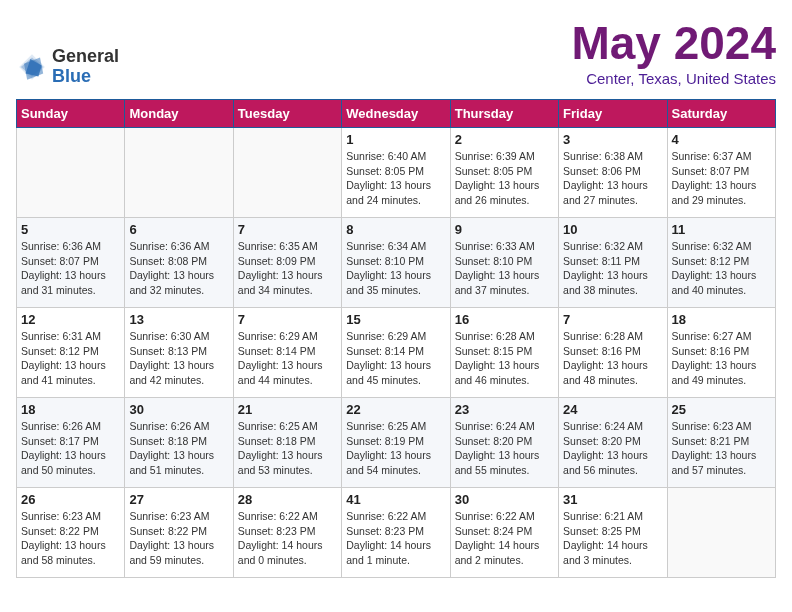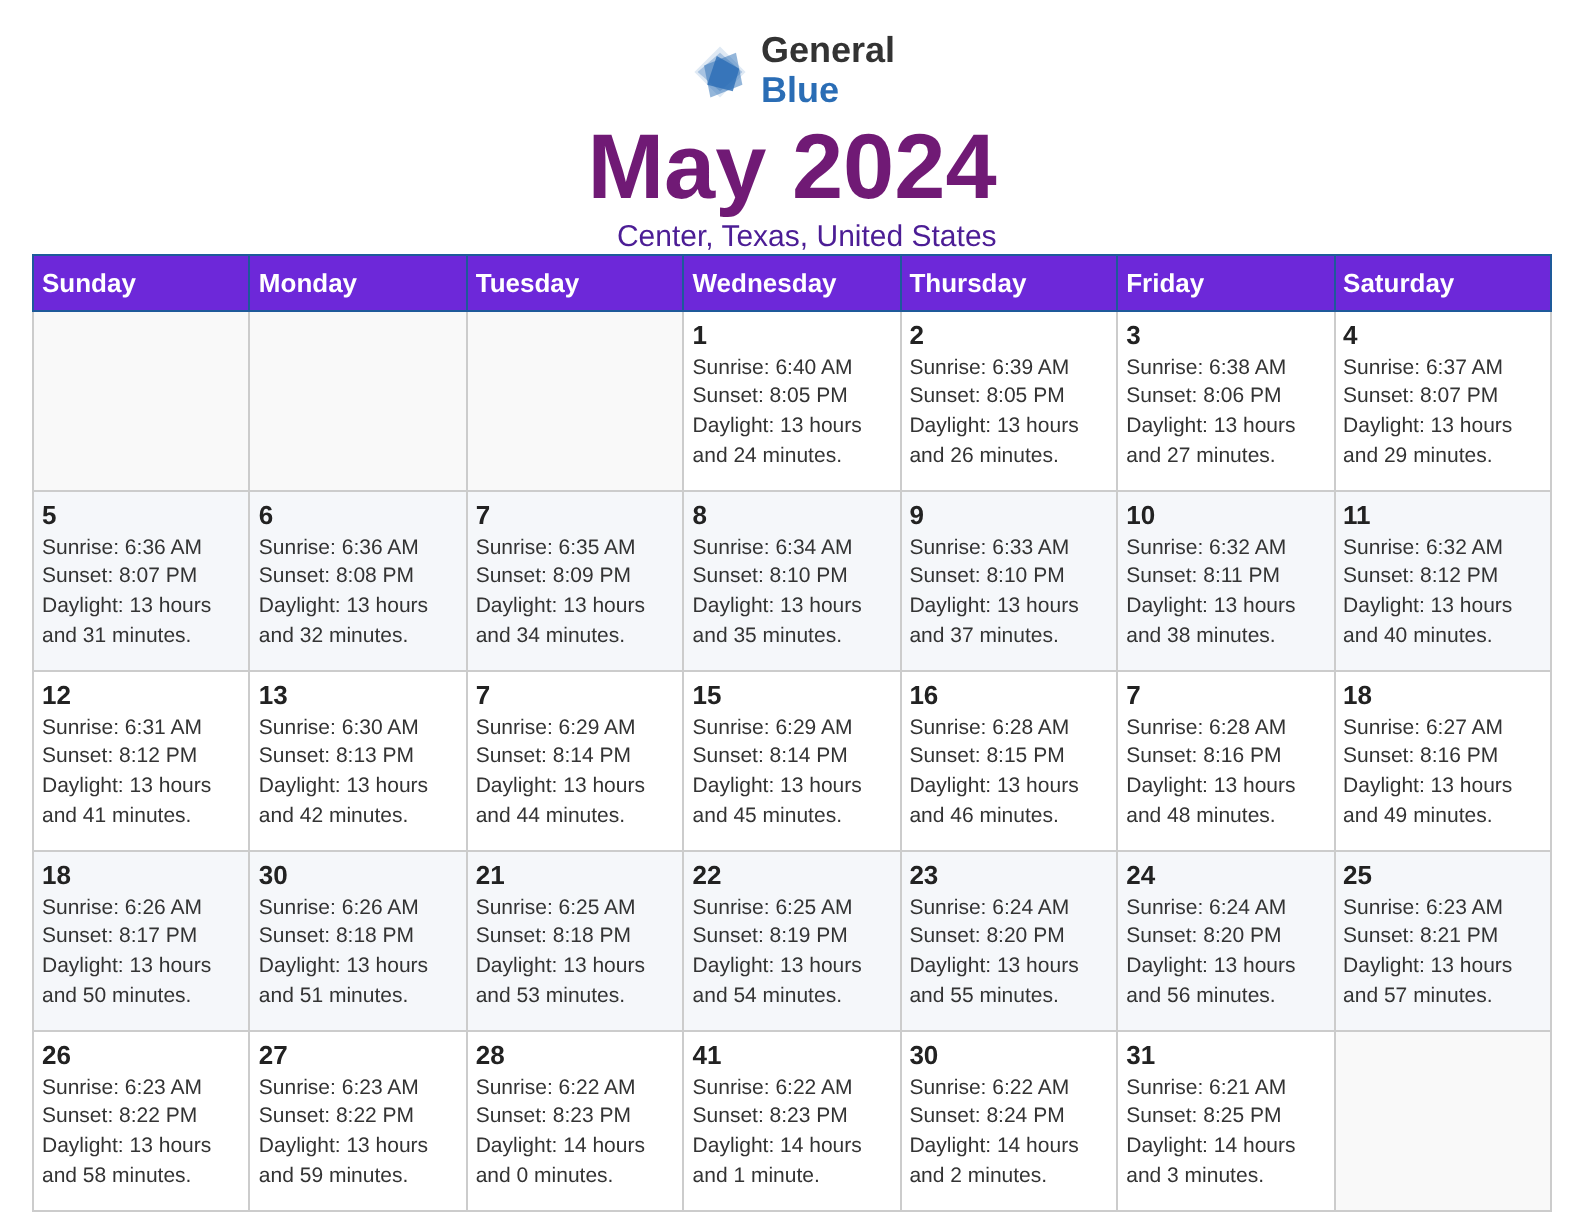--- a/index.html
+++ b/index.html
@@ -6,22 +6,22 @@
     body {
       font-family: Arial, sans-serif;
       background: #fff;
       width: 792px;
       min-height: 612px;
       padding: 16px;
     }
     .header-section {
       display: flex;
       justify-content: space-between;
-      align-items: center;
-      flex-direction: column;
+      align-items: flex-end;
+      margin-bottom: 12px;
     }
     .logo {
       display: flex;
       align-items: center;
       gap: 4px;
     }
     .logo-text {
       font-size: 18px;
       font-weight: bold;
       line-height: 1.1;
@@ -43,21 +43,21 @@
     .subtitle {
       font-size: 15px;
       color: #4c1d95;
     }
     .calendar {
       width: 100%;
       border-collapse: collapse;
       font-size: 11px;
     }
     .calendar th {
-      background: #6d28d9;
+      background: #be185d;
       color: #fff;
       padding: 6px 4px;
       text-align: left;
       font-size: 13px;
       font-weight: bold;
       border: 1px solid #1e5a9a;
     }
     .calendar td {
       border: 1px solid #ccc;
       vertical-align: top;

